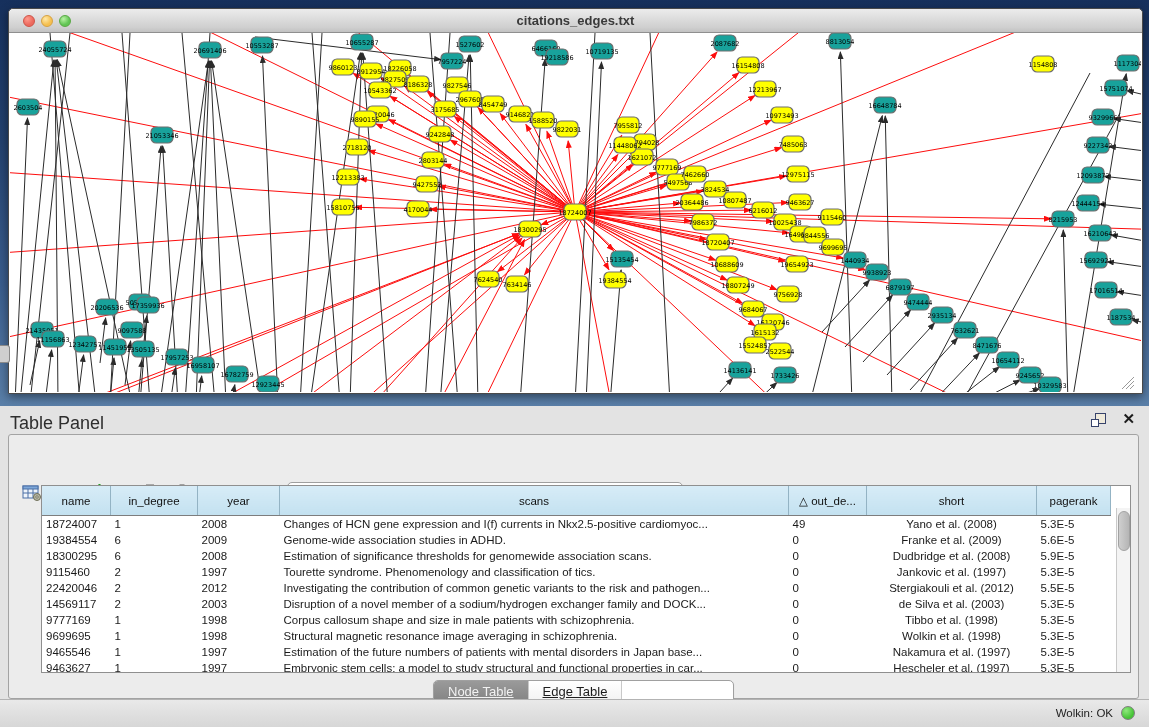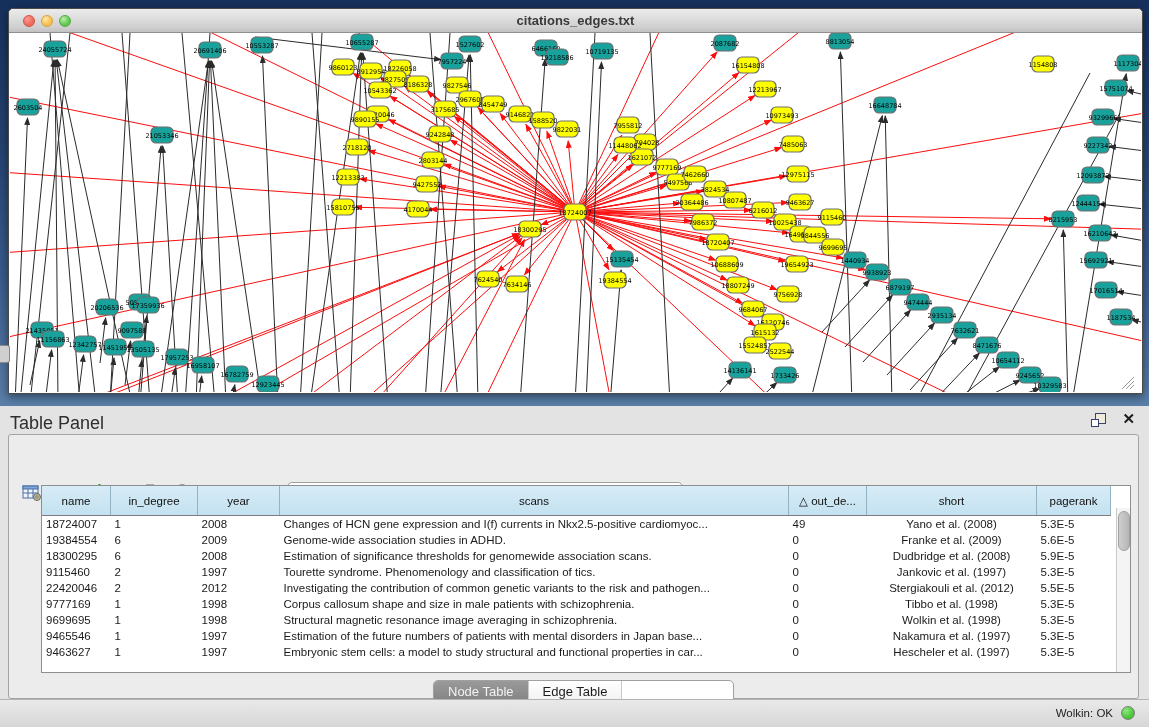--- a/index.html
+++ b/index.html
@@ -98,21 +98,21 @@
   }
   .vthumb{position:absolute;left:1px;top:3px;width:10px;height:38px;background:linear-gradient(90deg,#cfcfcf,#b5b5b5);border:1px solid #a2a2a2;border-radius:6px;}
   
   .tabs{
     position:absolute;left:424px;top:245px;height:22px;display:flex;
     border:1px solid #a0a0a0;border-radius:5px;overflow:hidden;background:#fff;
     box-shadow:0 1px 1px rgba(0,0,0,.15);
   }
   .tab{
     padding:0 14px;font-size:13px;line-height:21px;color:#1c1c1c;cursor:pointer;
-    border-right:1px solid #c9c9c9;background:linear-gradient(180deg,#ffffff,#f1f1f1);
+    border-right:1px solid #c9c9c9;background:linear-gradient(180deg,#ffffff,#f1f1f1);text-decoration:underline;
   }
   .tab:last-child{border-right:none;margin-top:37px;}
   .tab.sel{background:linear-gradient(180deg,#9a9a9a,#828282);color:#f2f2f2;}
   
   .statusbar{
     position:absolute;left:0;top:293px;width:1149px;height:28px;
     background:linear-gradient(180deg,#e9e9e9,#d6d6d6);border-top:1px solid #b3b3b3;
   }
   .mem-label{position:absolute;right:36px;top:7px;font-size:11.5px;color:#222;}
   .mem-dot{
@@ -871,20 +871,29 @@
             <tr class="datarow">
               <td class="c-name">22420046</td>
               <td class="c-indeg">2</td>
               <td class="c-year">2012</td>
               <td class="c-title">Investigating the contribution of common genetic variants to the risk and pathogen...</td>
               <td class="c-out">0</td>
               <td class="c-short">Stergiakouli et al. (2012)</td>
               <td class="c-page">5.5E-5</td>
             </tr>
             <tr class="datarow">
+              <td class="c-name">14569117</td>
+              <td class="c-indeg">2</td>
+              <td class="c-year">2003</td>
+              <td class="c-title">Disruption of a novel member of a sodium/hydrogen exchanger family and DOCK...</td>
+              <td class="c-out">0</td>
+              <td class="c-short">de Silva et al. (2003)</td>
+              <td class="c-page">5.3E-5</td>
+            </tr>
+            <tr class="datarow">
               <td class="c-name">9777169</td>
               <td class="c-indeg">1</td>
               <td class="c-year">1998</td>
               <td class="c-title">Corpus callosum shape and size in male patients with schizophrenia.</td>
               <td class="c-out">0</td>
               <td class="c-short">Tibbo et al. (1998)</td>
               <td class="c-page">5.3E-5</td>
             </tr>
             <tr class="datarow">
               <td class="c-name">9699695</td>

